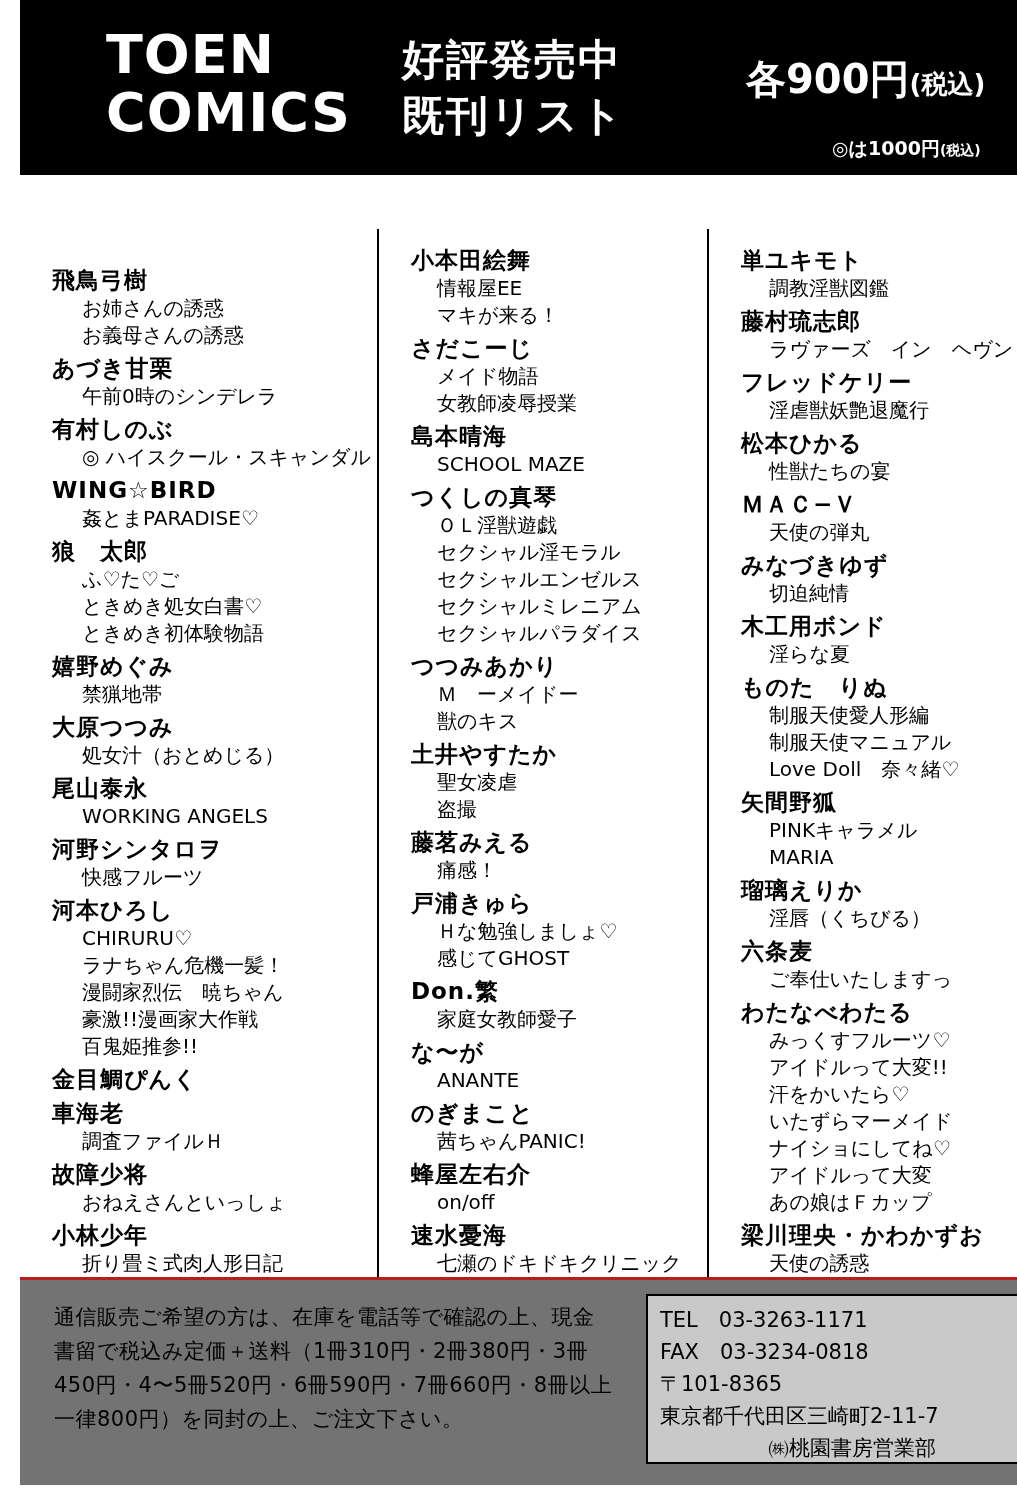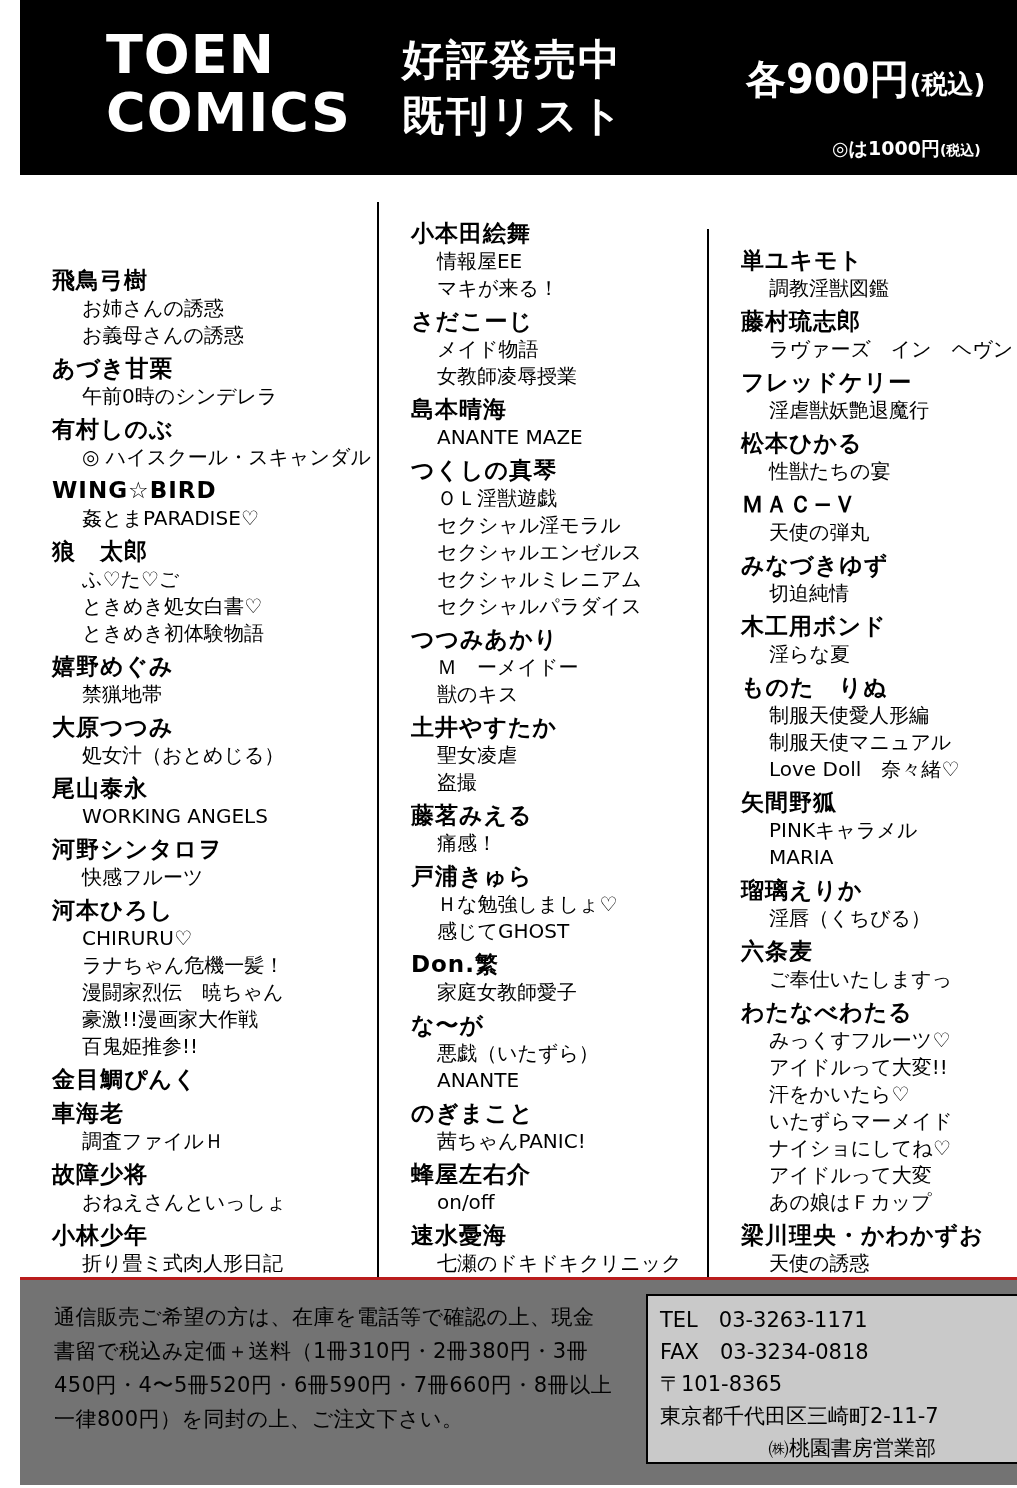--- a/index.html
+++ b/index.html
@@ -178,42 +178,41 @@
         <div class="title">折り畳ミ式肉人形日記</div>
       </div>
     <div class="col">
         <div class="author">小本田絵舞</div>
         <div class="title">情報屋EE</div>
         <div class="title">マキが来る！</div>
         <div class="author">さだこーじ</div>
         <div class="title">メイド物語</div>
         <div class="title">女教師凌辱授業</div>
         <div class="author">島本晴海</div>
-        <div class="title">ANANTE MAZE</div>
+        <div class="title">SCHOOL MAZE</div>
         <div class="author">つくしの真琴</div>
         <div class="title">ＯＬ淫獣遊戯</div>
         <div class="title">セクシャル淫モラル</div>
         <div class="title">セクシャルエンゼルス</div>
         <div class="title">セクシャルミレニアム</div>
         <div class="title">セクシャルパラダイス</div>
         <div class="author">つつみあかり</div>
         <div class="title">Ｍ　ーメイドー</div>
         <div class="title">獣のキス</div>
         <div class="author">土井やすたか</div>
         <div class="title">聖女凌虐</div>
         <div class="title">盗撮</div>
         <div class="author">藤茗みえる</div>
         <div class="title">痛感！</div>
         <div class="author">戸浦きゅら</div>
         <div class="title">Ｈな勉強しましょ♡</div>
         <div class="title">感じてGHOST</div>
         <div class="author">Don.繁</div>
         <div class="title">家庭女教師愛子</div>
         <div class="author">な〜が</div>
-        <div class="title">悪戯（いたずら）</div>
         <div class="title">ANANTE</div>
         <div class="author">のぎまこと</div>
         <div class="title">茜ちゃんPANIC!</div>
         <div class="author">蜂屋左右介</div>
         <div class="title">on/off</div>
         <div class="author">速水憂海</div>
         <div class="title">七瀬のドキドキクリニック</div>
       </div>
     <div class="col">
         <div class="author">単ユキモト</div>

